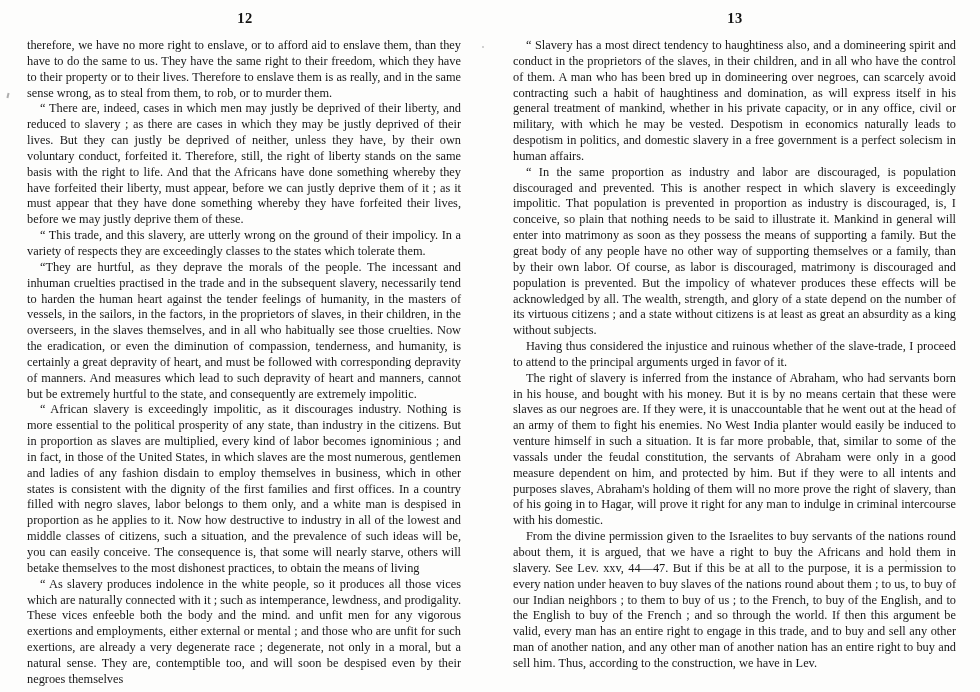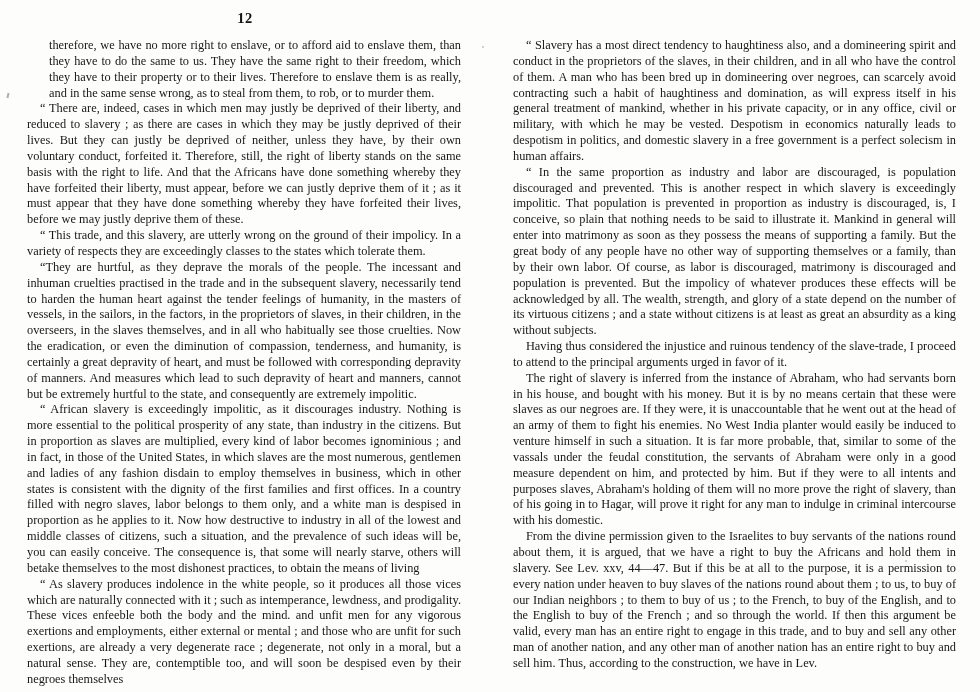--- a/index.html
+++ b/index.html
@@ -56,21 +56,20 @@
   .page-left .column  { left: 27px; width: 434px; }
   .page-right .column { left: 23px; width: 443px; }
 
   .column p {
     margin: 0;
     text-indent: 1.05em;
     hyphens: none;
   }
   .column p.flush {
     text-indent: 0;
-    margin-left: 22px;
   }
 
   
   .speck {
     position: absolute;
     background: #6b6b6b;
     opacity: 0.55;
   }
   .speck-a { left: 7px;  top: 93px;  width: 2px; height: 5px; transform: rotate(14deg); }
   .speck-b { left: 482px; top: 46px; width: 2px; height: 2px; opacity: .3; }
@@ -91,22 +90,23 @@
       <p class="flush">therefore, we have no more right to enslave, or to afford aid to enslave them, than they have to do the same to us. They have the same right to their freedom, which they have to their property or to their lives. Therefore to enslave them is as really, and in the same sense wrong, as to steal from them, to rob, or to murder them.</p>
       <p>“ There are, indeed, cases in which men may justly be deprived of their liberty, and reduced to slavery ; as there are cases in which they may be justly deprived of their lives. But they can justly be deprived of neither, unless they have, by their own voluntary conduct, forfeited it. Therefore, still, the right of liberty stands on the same basis with the right to life. And that the Africans have done something whereby they have forfeited their liberty, must appear, before we can justly deprive them of it ; as it must appear that they have done something whereby they have forfeited their lives, before we may justly deprive them of these.</p>
       <p>“ This trade, and this slavery, are utterly wrong on the ground of their impolicy. In a variety of respects they are exceedingly classes to the states which tolerate them.</p>
       <p>“They are hurtful, as they deprave the morals of the people. The incessant and inhuman cruelties practised in the trade and in the subsequent slavery, necessarily tend to harden the human heart against the tender feelings of humanity, in the masters of vessels, in the sailors, in the factors, in the proprietors of slaves, in their children, in the overseers, in the slaves themselves, and in all who habitually see those cruelties. Now the eradication, or even the diminution of compassion, tenderness, and humanity, is certainly a great depravity of heart, and must be followed with corresponding depravity of manners. And measures which lead to such depravity of heart and manners, cannot but be extremely hurtful to the state, and consequently are extremely impolitic.</p>
       <p>“ African slavery is exceedingly impolitic, as it discourages industry. Nothing is more essential to the political prosperity of any state, than industry in the citizens. But in proportion as slaves are multiplied, every kind of labor becomes ignominious ; and in fact, in those of the United States, in which slaves are the most numerous, gentlemen and ladies of any fashion disdain to employ themselves in business, which in other states is consistent with the dignity of the first families and first offices. In a country filled with negro slaves, labor belongs to them only, and a white man is despised in proportion as he applies to it. Now how destructive to industry in all of the lowest and middle classes of citizens, such a situation, and the prevalence of such ideas will be, you can easily conceive. The consequence is, that some will nearly starve, others will betake themselves to the most dishonest practices, to obtain the means of living</p>
       <p>“ As slavery produces indolence in the white people, so it produces all those vices which are naturally connected with it ; such as intemperance, lewdness, and prodigality. These vices enfeeble both the body and the mind. and unfit men for any vigorous exertions and employments, either external or mental ; and those who are unfit for such exertions, are already a very degenerate race ; degenerate, not only in a moral, but a natural sense. They are, contemptible too, and will soon be despised even by their negroes themselves</p>
     </div>
   </div>
 
   <div class="page page-right">
+    <div class="folio">13</div>
     <div class="column">
       <p>“ Slavery has a most direct tendency to haughtiness also, and a domineering spirit and conduct in the proprietors of the slaves, in their children, and in all who have the control of them. A man who has been bred up in domineering over negroes, can scarcely avoid contracting such a habit of haughtiness and domination, as will express itself in his general treatment of mankind, whether in his private capacity, or in any office, civil or military, with which he may be vested. Despotism in economics naturally leads to despotism in politics, and domestic slavery in a free government is a perfect solecism in human affairs.</p>
       <p>“ In the same proportion as industry and labor are discouraged, is population discouraged and prevented. This is another respect in which slavery is exceedingly impolitic. That population is prevented in proportion as industry is discouraged, is, I conceive, so plain that nothing needs to be said to illustrate it. Mankind in general will enter into matrimony as soon as they possess the means of supporting a family. But the great body of any people have no other way of supporting themselves or a family, than by their own labor. Of course, as labor is discouraged, matrimony is discouraged and population is prevented. But the impolicy of whatever produces these effects will be acknowledged by all. The wealth, strength, and glory of a state depend on the number of its virtuous citizens ; and a state without citizens is at least as great an absurdity as a king without subjects.</p>
-      <p>Having thus considered the injustice and ruinous tendency of the slave-trade, I proceed to attend to the principal arguments urged in favor of it.</p>
+      <p>Having thus considered the injustice and ruinous whether of the slave-trade, I proceed to attend to the principal arguments urged in favor of it.</p>
       <p>The right of slavery is inferred from the instance of Abraham, who had servants born in his house, and bought with his money. But it is by no means certain that these were slaves as our negroes are. If they were, it is unaccountable that he went out at the head of an army of them to fight his enemies. No West India planter would easily be induced to venture himself in such a situation. It is far more probable, that, similar to some of the vassals under the feudal constitution, the servants of Abraham were only in a good measure dependent on him, and protected by him. But if they were to all intents and purposes slaves, Abraham's holding of them will no more prove the right of slavery, than of his going in to Hagar, will prove it right for any man to indulge in criminal intercourse with his domestic.</p>
       <p>From the divine permission given to the Israelites to buy servants of the nations round about them, it is argued, that we have a right to buy the Africans and hold them in slavery. See Lev. xxv, 44—47. But if this be at all to the purpose, it is a permission to every nation under heaven to buy slaves of the nations round about them ; to us, to buy of our Indian neighbors ; to them to buy of us ; to the French, to buy of the English, and to the English to buy of the French ; and so through the world. If then this argument be valid, every man has an entire right to engage in this trade, and to buy and sell any other man of another nation, and any other man of another nation has an entire right to buy and sell him. Thus, according to the construction, we have in Lev.</p>
     </div>
   </div>
 
 </div>
 
 </body></html>

